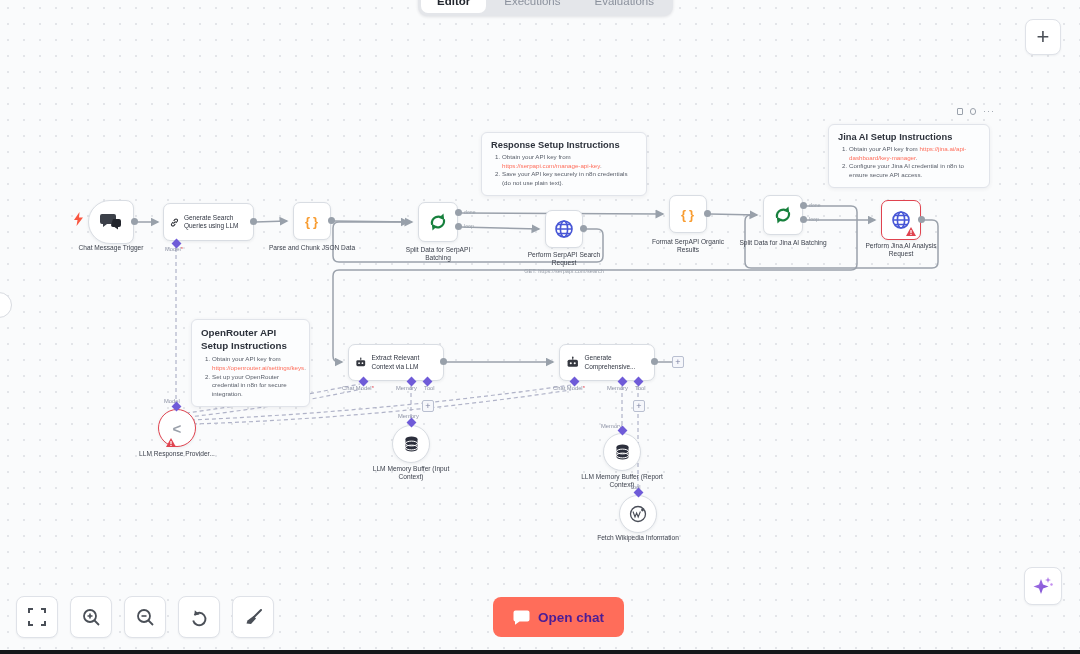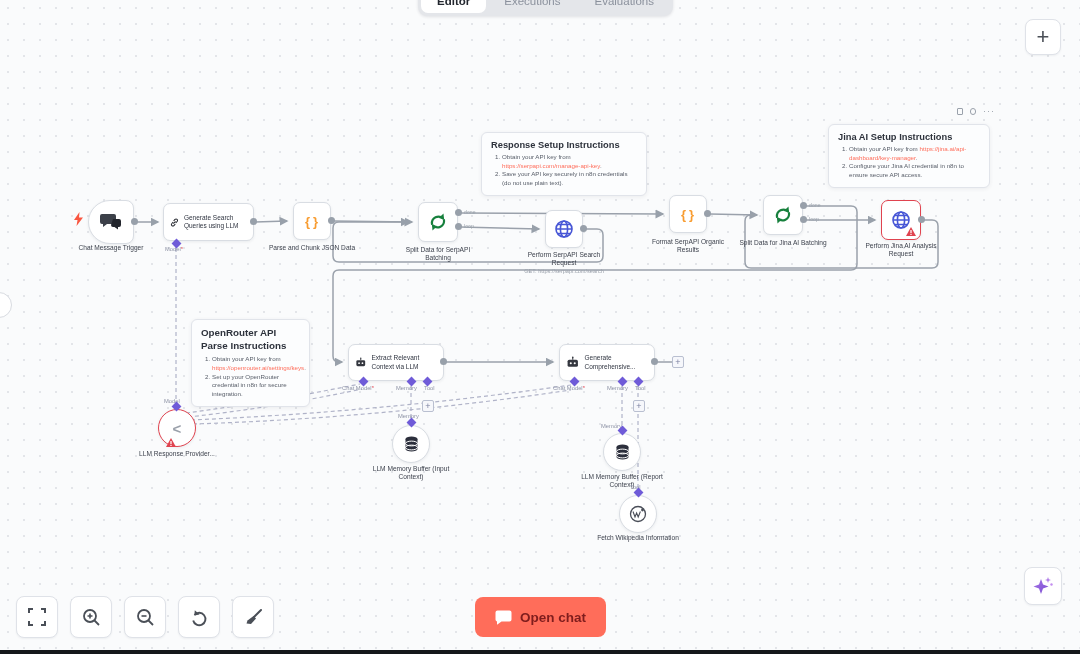--- a/index.html
+++ b/index.html
@@ -70,22 +70,22 @@
     color:#4a4f57;
   }
   
   .toolbar { position:absolute; left:16px; top:596px; display:flex; gap:12px; z-index:6; }
   .tool-btn {
     width:42px; height:42px; background:#fff; border:1px solid #dfe2e8; border-radius:8px;
     display:flex; align-items:center; justify-content:center; box-shadow:0 1px 2px rgba(40,45,60,.06);
   }
   
   .open-chat {
-    position:absolute; left:475px; top:597px; width:131px; height:40px; z-index:6;
-    background:#ff6d5a; border:none; border-radius:8px; color:#7f1d1d; font-weight:bold; font-size:13.5px;
+    position:absolute; left:493px; top:597px; width:131px; height:40px; z-index:6;
+    background:#ff6d5a; border:none; border-radius:8px; color:#4c1d95; font-weight:bold; font-size:13.5px;
     display:flex; align-items:center; justify-content:center; gap:8px; cursor:pointer;
     font-family:"Liberation Sans", sans-serif;
   }
   .edge-node {
     position:absolute; left:-14px; top:292px; width:26px; height:26px; border-radius:50%;
     background:#fff; border:1px solid #d8dbe1; z-index:2;
   }
   .bottom-strip { position:absolute; left:0; bottom:0; width:1080px; height:4px; background:#15171a; z-index:7; }
 </style>
 </head>
@@ -144,21 +144,21 @@
 </div>
 <div class="sticky" style="left:828px; top:124px; width:162px;">
   <h3>Jina AI Setup Instructions</h3>
   <ol>
     <li><span>Obtain your API key from </span><a class="lnk">https://jina.ai/api-dashboard/key-manager</a><span>.</span></li>
     <li><span>Configure your Jina AI credential in n8n to ensure secure API access.</span></li>
   </ol>
 </div>
 
 <div class="sticky" style="left:191px; top:319px; width:119px;">
-  <h3 style="font-size:9.8px; line-height:1.3;">OpenRouter API Parse Instructions</h3>
+  <h3 style="font-size:9.8px; line-height:1.3;">OpenRouter API Setup Instructions</h3>
   <ol>
     <li><span>Obtain your API key from </span><a class="lnk">https://openrouter.ai/settings/keys</a><span>.</span></li>
     <li><span>Set up your OpenRouter credential in n8n for secure integration.</span></li>
   </ol>
 </div>
 
 <svg class="warn" style="left:73px; top:212px;" width="11" height="14" viewBox="0 0 11 14">
     <path d="M6.5 0 L1 8 L4.5 8 L3.5 14 L10 5.5 L6 5.5 Z" fill="#f95640"></path>
   </svg>
 <div class="node trigger" style="left:88px; top:200px; width:46px; height:44px;">

